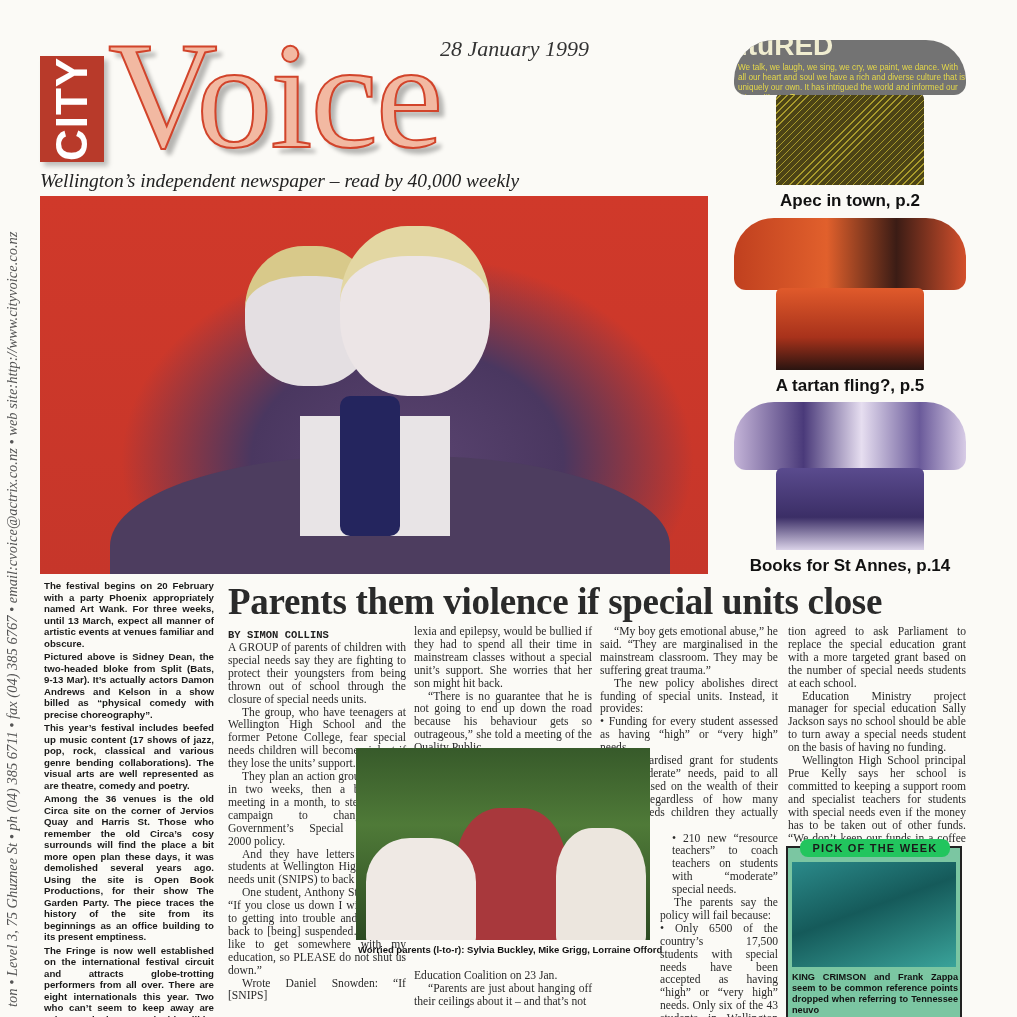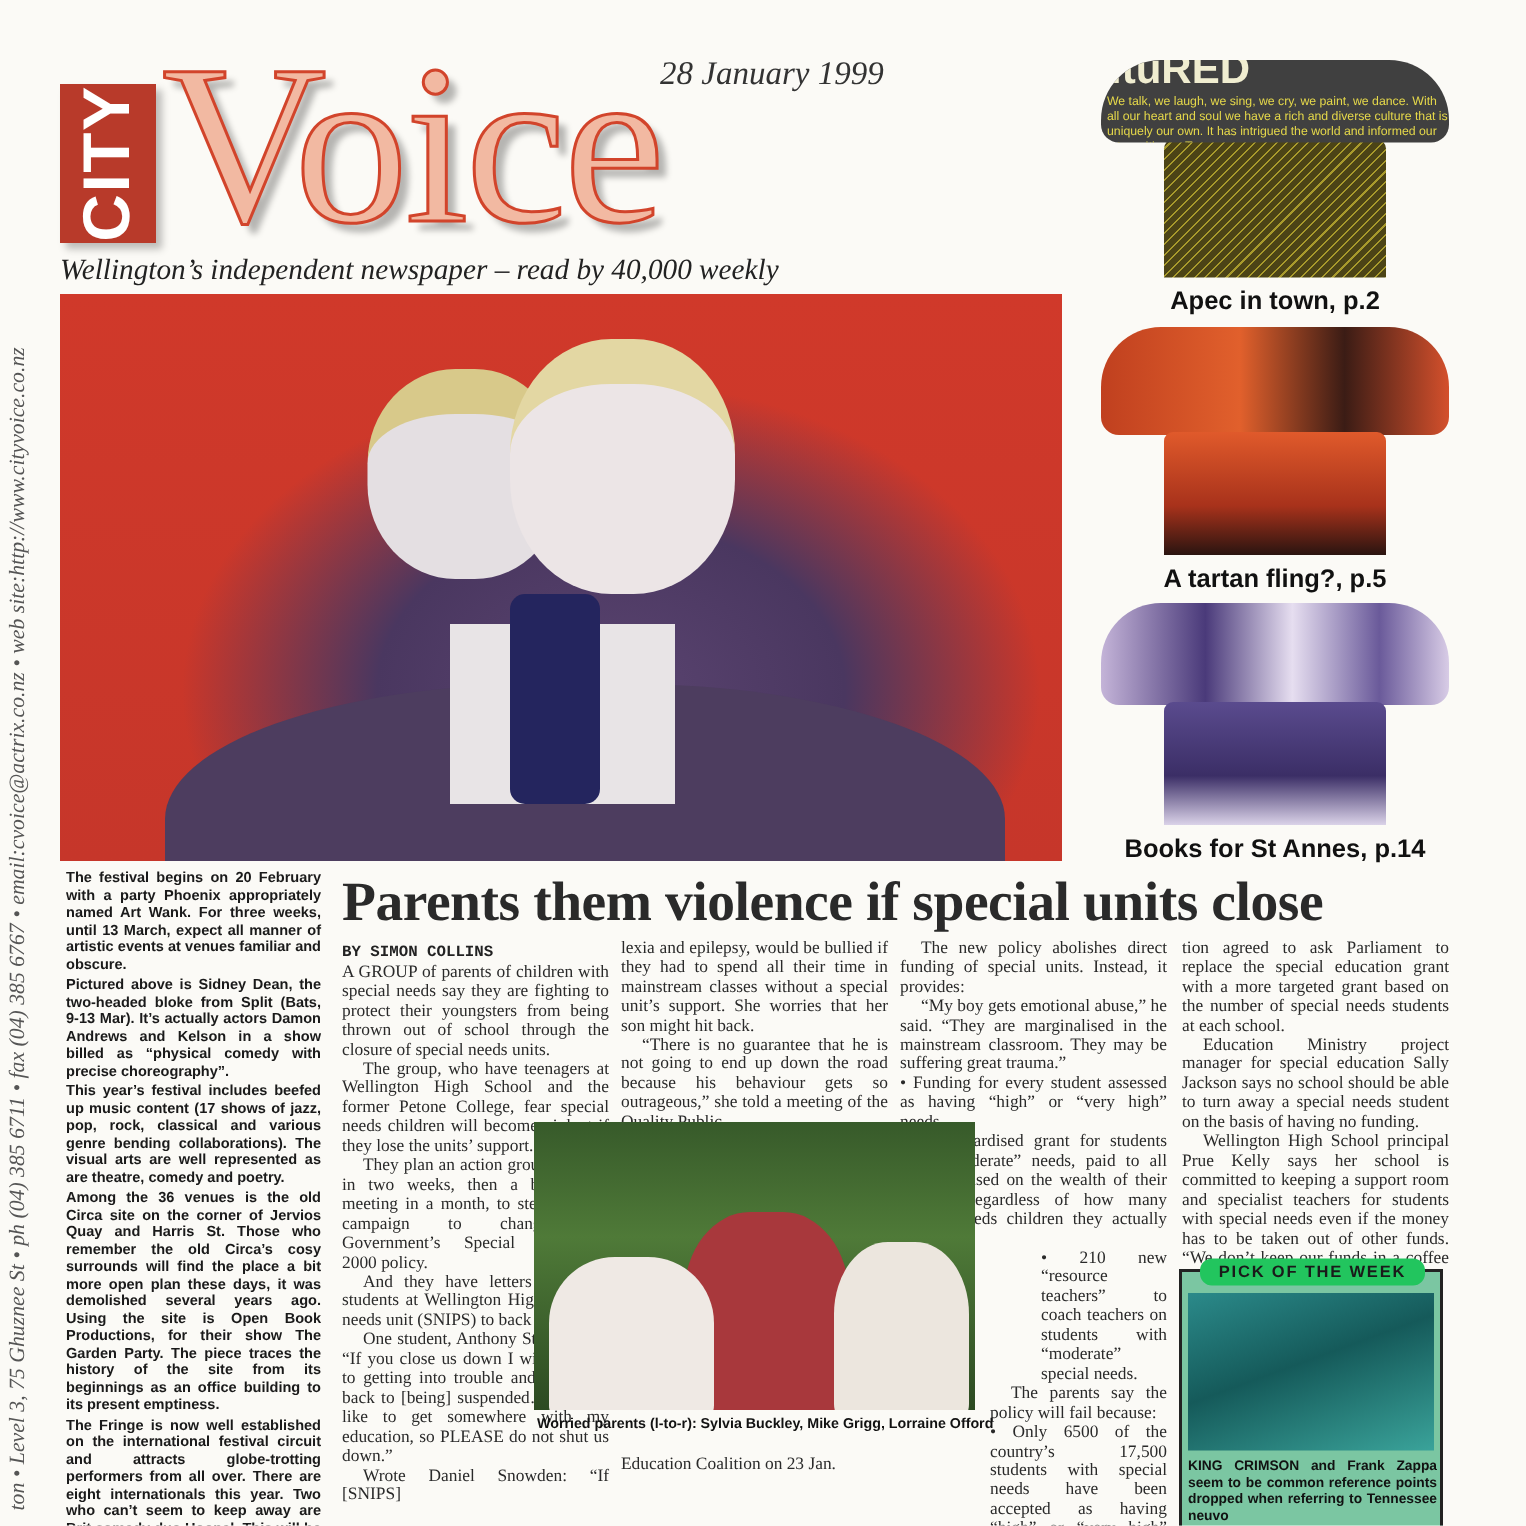--- a/index.html
+++ b/index.html
@@ -52,21 +52,21 @@
 
   .teaser { position: absolute; left: 730px; width: 240px; }
   .teaser .phone {
     position: relative; margin: 0 auto; width: 232px;
   }
   .phone .handset { height: 55px; border-radius: 40px 40px 12px 12px; }
   .phone .base { width: 148px; height: 92px; margin: -2px auto 0; border-radius: 6px 6px 0 0; }
   .teaser .caption {
     text-align: center; font-family: "Liberation Sans", sans-serif; font-weight: bold; font-size: 17px; color: #111; margin-top: 6px;
   }
-  .teaser1 .handset, .teaser1 .base { background: #404040; }
+  .teaser1 .handset, .teaser1 .base { background: #737373; }
   .teaser1 .handset { position: relative; overflow: hidden; }
   .teaser1 .cultured { position: absolute; left: 6px; top: -10px; font-family: "Liberation Sans", sans-serif; font-weight: bold; color: #f0edd0; font-size: 28px; }
   .teaser1 .poem { position: absolute; left: 4px; top: 23px; font-family: "Liberation Sans", sans-serif; color: #e5d84a; font-size: 8.2px; line-height: 10px; }
   .teaser1 .base { background: repeating-linear-gradient(135deg, #4c4416 0 4px, #a89a2c 4px 5px); }
   .teaser2 .handset { background: linear-gradient(90deg, #c0401f, #e1602c 40%, #3b1c15 70%, #d4502c); }
   .teaser2 .base { background: linear-gradient(#e05a2b, #a8321b 60%, #2a1410); }
   .teaser3 .handset { background: linear-gradient(90deg, #c4b4d8, #4a3a7a 30%, #e6def0 55%, #6a5a9a 80%, #d8cce6); }
   .teaser3 .base { background: linear-gradient(#5a4b8e, #3b2e66 60%, #dad2e8); }
 
   .sidebar { position: absolute; left: 44px; top: 580px; width: 170px; font-family: "Liberation Sans", sans-serif; font-weight: bold; font-size: 9.7px; line-height: 11.5px; color: #1a1a1a; text-align: justify; }
@@ -177,28 +177,29 @@
   <p>Wrote Daniel Snowden: “If [SNIPS]</p>
 </div>
 
 <div class="col col2">
   <p class="noindent">lexia and epilepsy, would be bullied if they had to spend all their time in mainstream classes without a special unit’s support. She worries that her son might hit back.</p>
   <p>“There is no guarantee that he is not going to end up down the road because his behaviour gets so outrageous,” she told a meeting of the Quality Public</p>
 </div>
 
 <div class="col col2" style="top:970px;">
   <p class="noindent">Education Coalition on 23 Jan.</p>
+  <p>“Parents are just about hanging off their ceilings about it – and that’s not</p>
 </div>
 
 <div class="col col3">
+  <p>“My boy gets emotional abuse,” he said. “They are marginalised in the mainstream classroom. They may be suffering great trauma.”</p>
   <p>The new policy abolishes direct funding of special units. Instead, it provides:</p>
-  <p>“My boy gets emotional abuse,” he said. “They are marginalised in the mainstream classroom. They may be suffering great trauma.”</p>
   <p class="noindent">• Funding for every student assessed as having “high” or “very high” needs.</p>
   <p class="noindent" style="padding-left:0;">• A standardised grant for students with “moderate” needs, paid to all schools based on the wealth of their parents, regardless of how many special needs children they actually have.</p>
-  <p class="noindent" style="margin-left:94px;">• 210 new “resource teachers” to coach teachers on students with “moderate” special needs.</p>
+  <p class="noindent" style="margin-left:72px;">• 210 new “resource teachers” to coach teachers on students with “moderate” special needs.</p>
   <p style="margin-left:60px;">The parents say the policy will fail because:</p>
   <p class="noindent" style="margin-left:60px;">• Only 6500 of the country’s 17,500 students with special needs have been accepted as having “high” or “very high” needs. Only six of the 43 students in Wellington High’s SNIPS unit have been accepted.</p>
 
 </div>
 
 <div class="col col4">
   <p class="noindent">tion agreed to ask Parliament to replace the special education grant with a more targeted grant based on the number of special needs students at each school.</p>
   <p>Education Ministry project manager for special education Sally Jackson says no school should be able to turn away a special needs student on the basis of having no funding.</p>
   <p>Wellington High School principal Prue Kelly says her school is committed to keeping a support room and specialist teachers for students with special needs even if the money has to be taken out of other funds. “We don’t keep our funds in a coffee jar.”</p>
   <p class="noindent">• Sylvia Buckley, 389 9853.</p>

